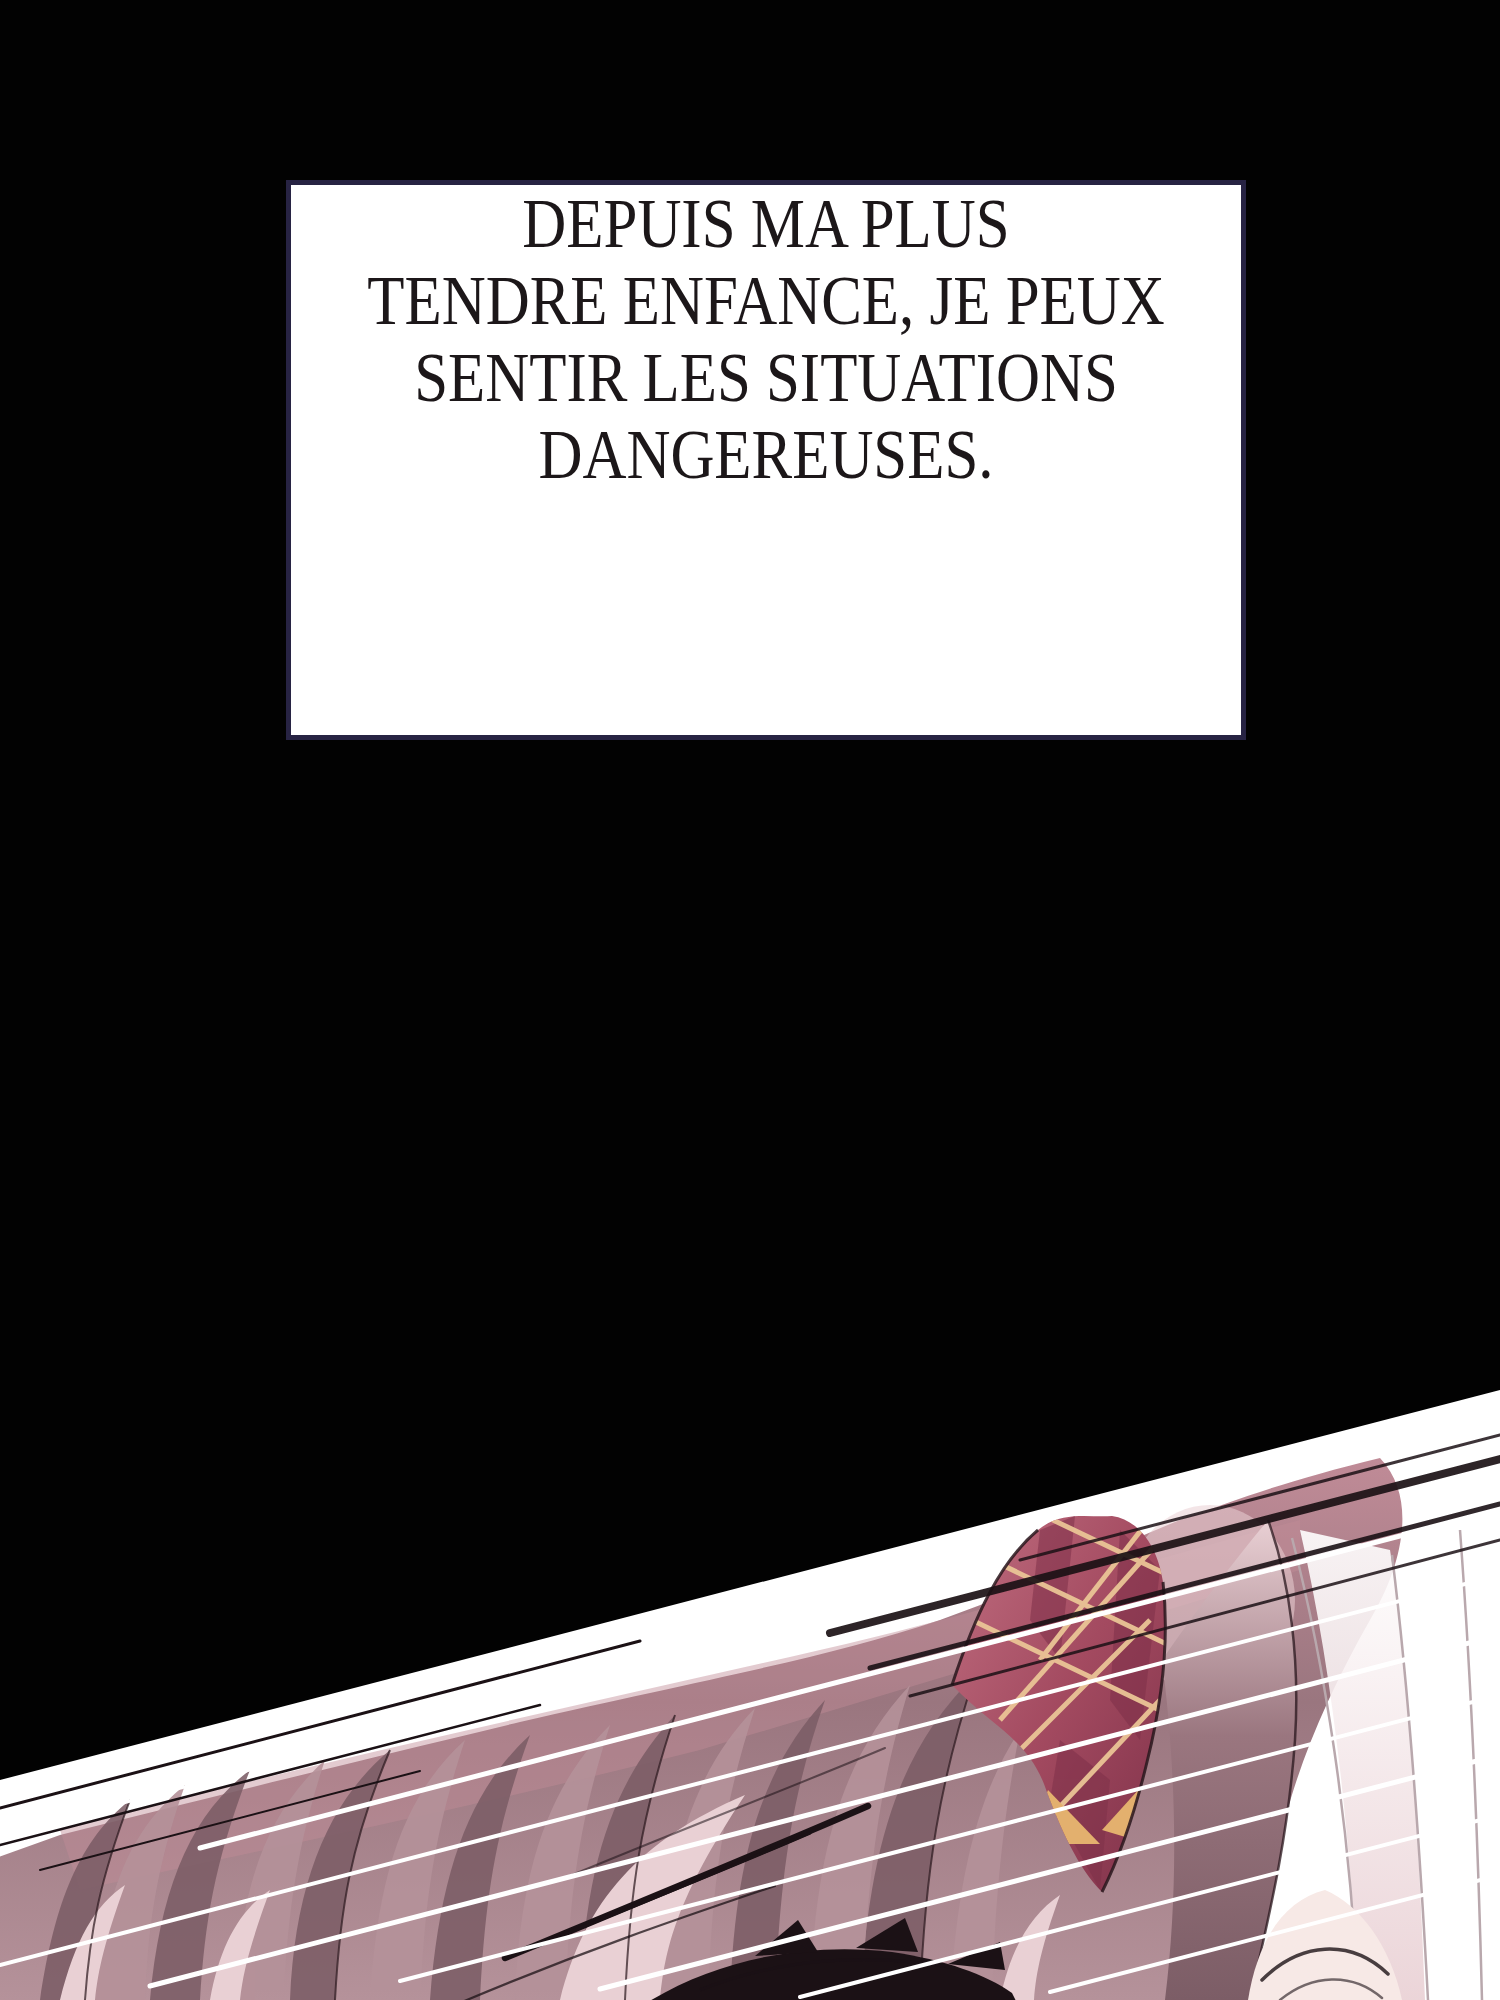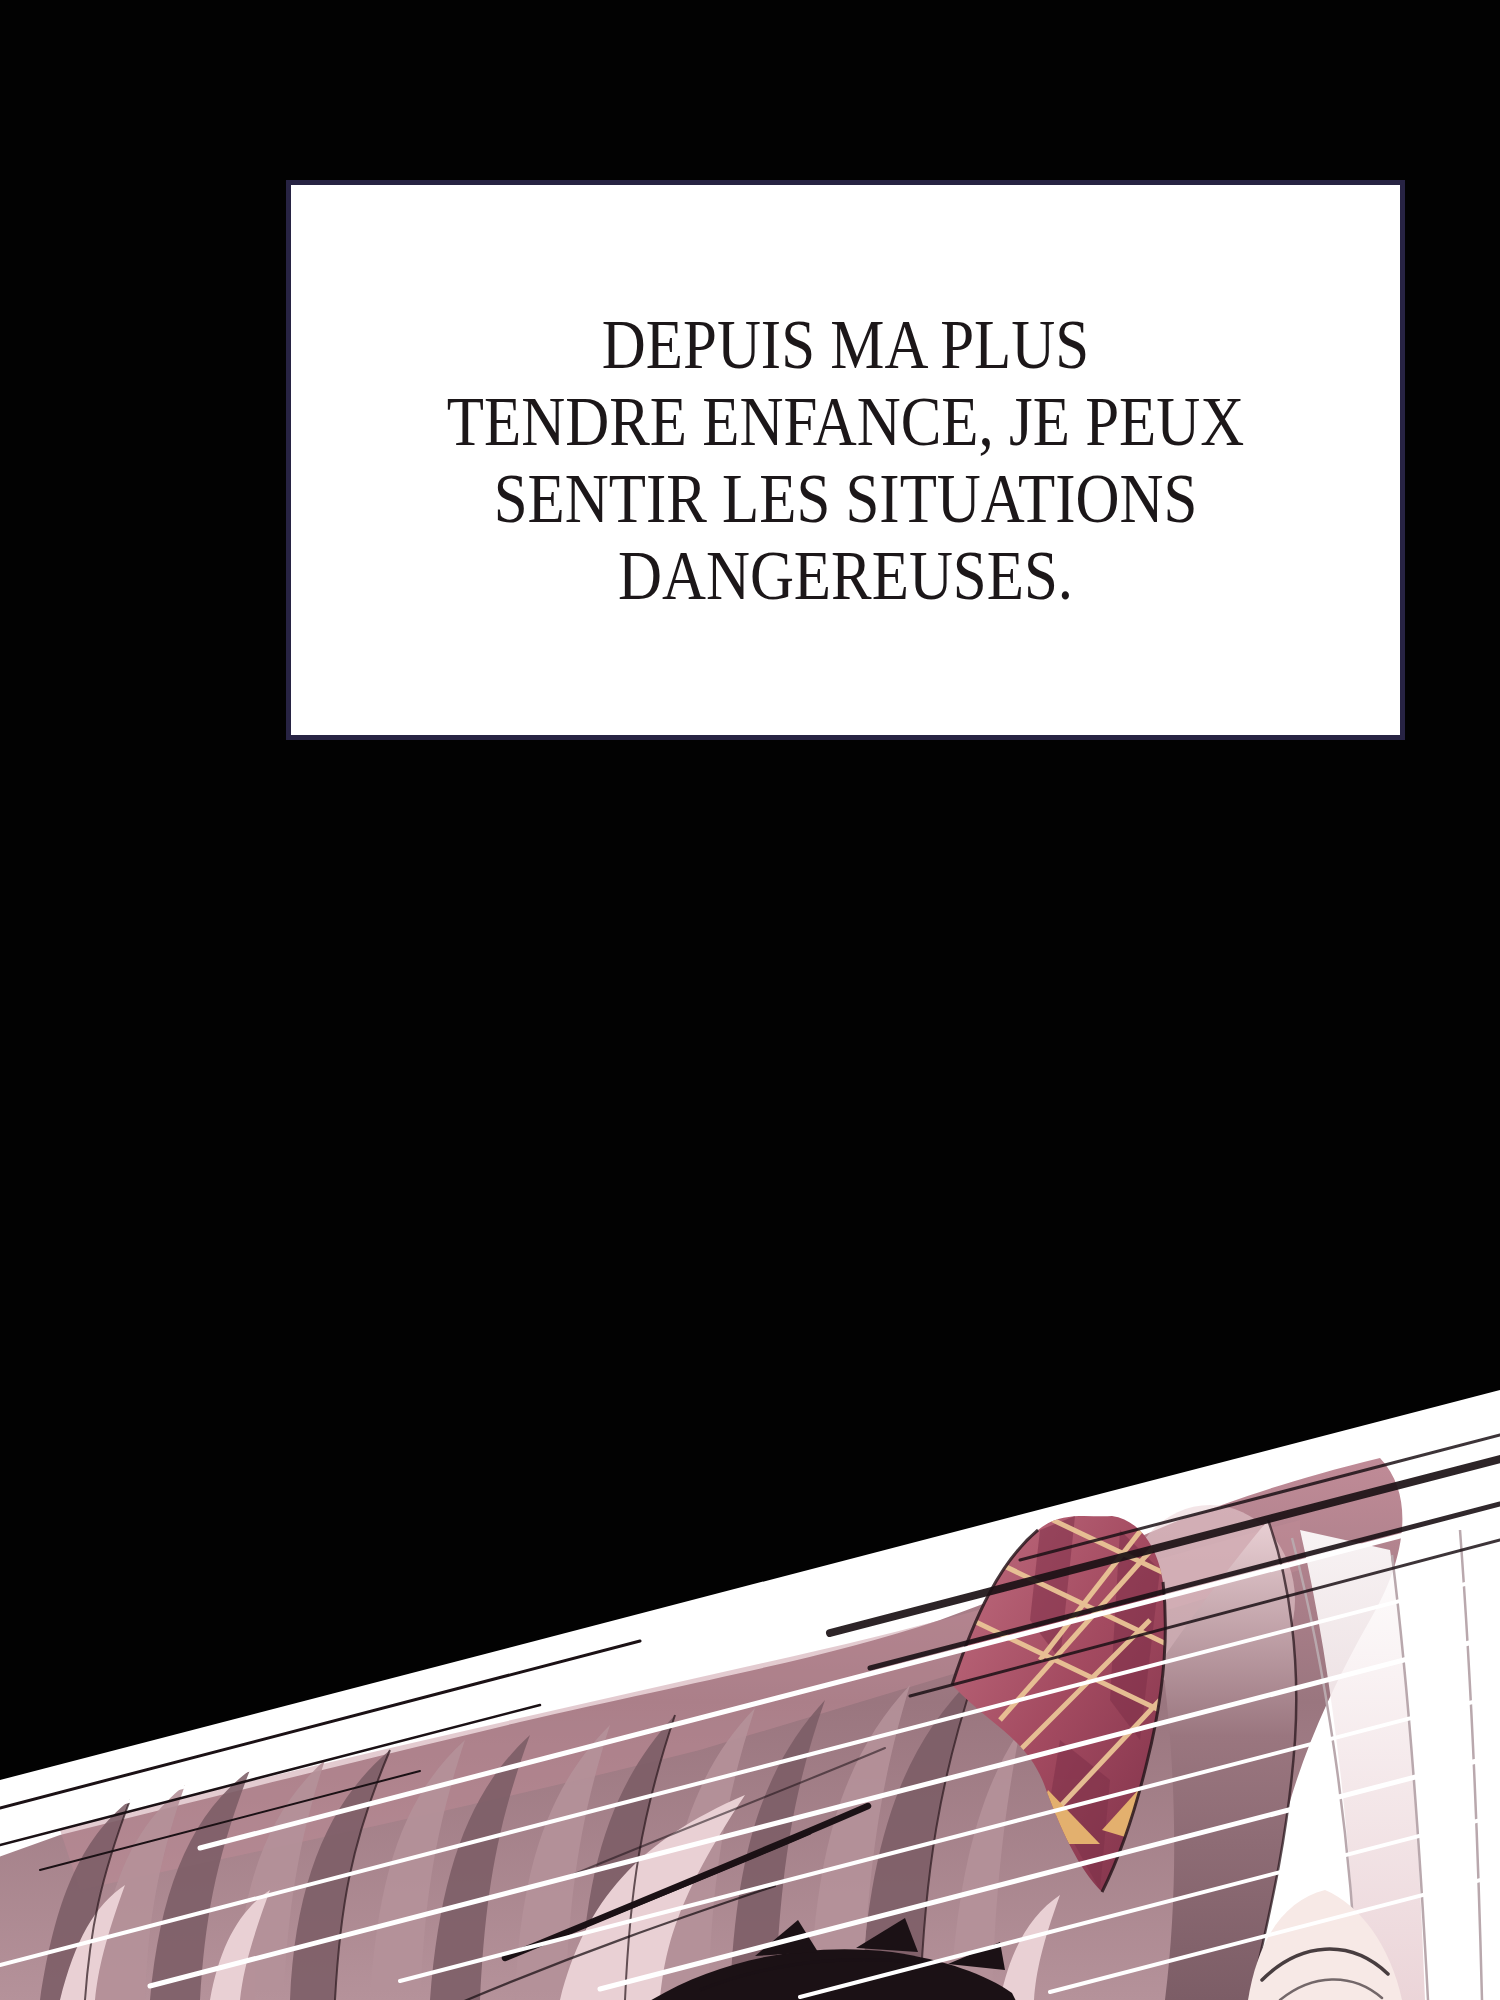--- a/index.html
+++ b/index.html
@@ -1,21 +1,21 @@
 <!DOCTYPE html>
 <html style="--c-page-bg: #020202; --c-box-bg: #ffffff; --c-box-border: #272343; --c-text: #1c1719; --c-hair-base: #9a767f; --c-hair-dark: #7c5d66; --c-hair-light: #b5929a; --c-hair-pink: #c08b97; --c-hair-pale: #e9d0d4; --c-skin: #f7e9e6; --c-hat-base: #a34a60; --c-hat-dark: #7e3149; --c-hat-light: #c06e80; --c-gold: #eac596; --c-gold-deep: #e3b06e; --c-line-dark: #1b1115; --c-streak-gray: #b9a8ad; --c-white: #ffffff;"><head>
 <meta charset="utf-8">
 <style>
   html,body{margin:0;padding:0;background:#000;}
   .page{position:relative;width:1500px;height:2000px;background:var(--c-page-bg,#000);overflow:hidden;
         font-family:"Liberation Serif","DejaVu Serif",serif;}
   
-  .narration-box{position:absolute;left:286px;top:180px;width:1119px;height:560px;box-sizing:border-box;
+  .narration-box{position:absolute;left:286px;top:180px;width:960px;height:560px;box-sizing:border-box;
         background:var(--c-box-bg,#fff);border:5px solid var(--c-box-border,#272343);
-        display:flex;align-items:center;justify-content:center;}
+        display:flex;align-items:flex-start;justify-content:center;}
   .narration-text{width:100%;text-align:center;color:var(--c-text,#1c1719);
         font-size:70px;line-height:1.1;font-weight:normal;
         transform:scaleX(0.87);transform-origin:50% 50%;
         letter-spacing:0px;}
   
   .art{position:absolute;left:0;top:1100px;width:1500px;height:900px;display:block;}
   .f-white{fill:var(--c-white,#fff);}
   .f-hairdark{fill:var(--c-hair-dark,#7c5d66);}
   .f-hairlight{fill:var(--c-hair-light,#b5929a);}
   .f-hairpale{fill:var(--c-hair-pale,#e9d0d4);}

